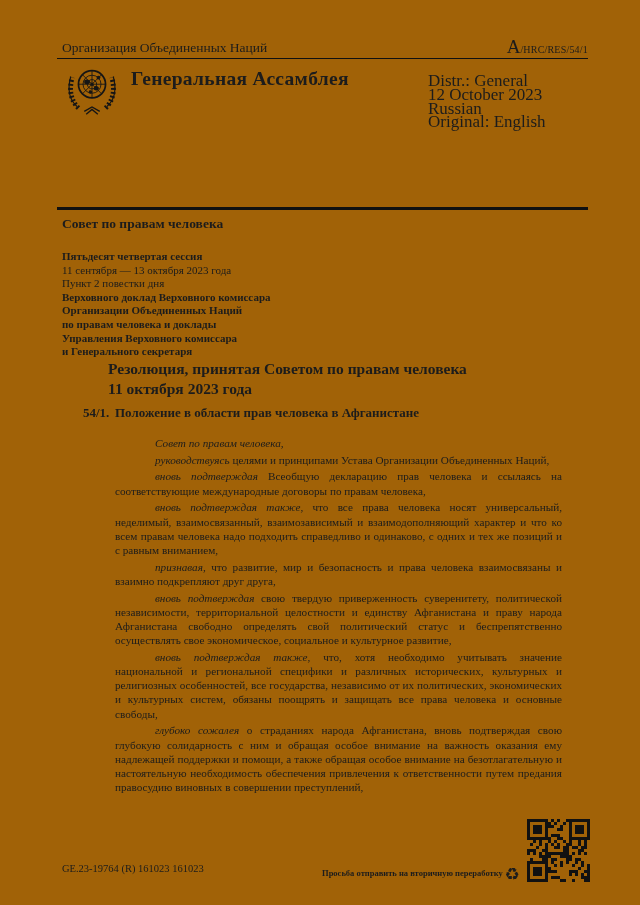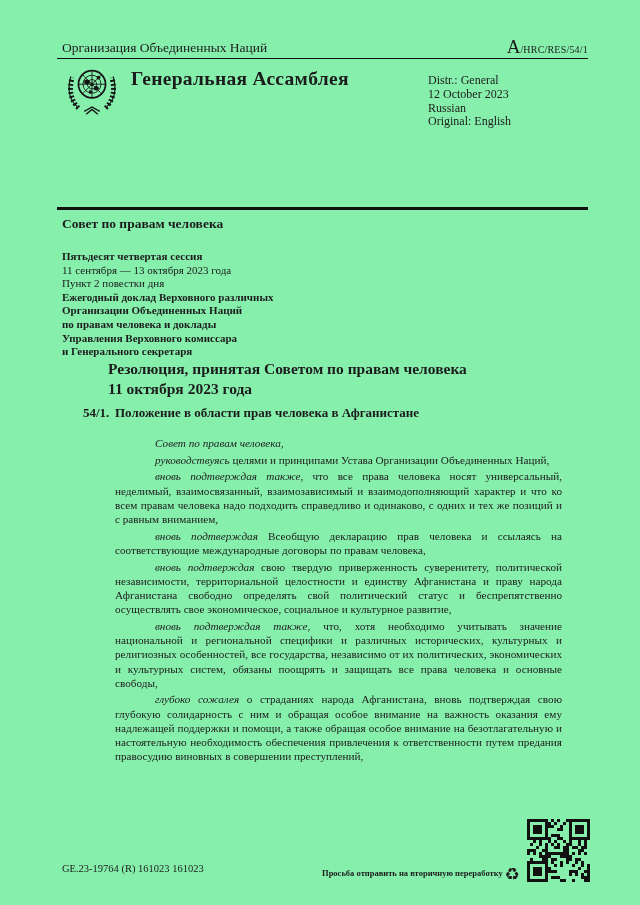--- a/index.html
+++ b/index.html
@@ -1,26 +1,26 @@
 <!DOCTYPE html>
 <html><head>
 <meta charset="utf-8">
 <style>
   html,body{margin:0;padding:0;background:#ffffff;}
-  .page{position:relative;width:640px;height:905px;background:#86efac;overflow:hidden;
+  .page{position:relative;width:640px;height:905px;background:#a16207;overflow:hidden;
         font-family:"Liberation Serif", serif;color:#1c1c1c;}
   
   .org-name{position:absolute;left:62px;top:40px;font-size:13.5px;}
   .doc-symbol{position:absolute;right:52px;top:36px;text-align:right;white-space:nowrap;font-family:Liberation Serif, serif;}
   .doc-symbol .big{font-size:19px;}
   .doc-symbol .small{font-size:10px;letter-spacing:0.2px;}
   .rule-thin{position:absolute;left:57px;top:58px;width:531px;height:0;border-top:1.6px solid #111;}
   .emblem{position:absolute;left:63px;top:63px;width:58px;height:56px;}
   .assembly-title{position:absolute;left:131px;top:68px;font-size:19.5px;font-weight:bold;letter-spacing:0.3px;}
-  .distr{position:absolute;left:428px;top:74px;font-size:12px;line-height:13.8px;}
+  .distr{position:absolute;left:428px;top:74px;font-size:17px;line-height:13.8px;}
   .rule-thick{position:absolute;left:57px;top:207px;width:531px;height:0;border-top:3px solid #111;}
   
   .session{position:absolute;left:62px;top:215px;font-size:11px;line-height:13.6px;}
   .session .council{font-size:13.5px;font-weight:bold;line-height:17px;margin-bottom:18px;}
   .session .b{font-weight:bold;}
   
   .res-title{position:absolute;left:108px;top:359px;font-size:15.5px;font-weight:bold;line-height:19.5px;}
   .res-head{position:absolute;left:83px;top:405px;font-size:13px;font-weight:bold;}
   .res-head .num{display:inline-block;width:32px;}
   
@@ -83,39 +83,40 @@
     <div>Original: English</div>
   </div>
 
   <div class="rule-thick"></div>
 
   <div class="session">
     <div class="council">Совет по правам человека</div>
     <div class="b">Пятьдесят четвертая сессия</div>
     <div>11 сентября — 13 октября 2023 года</div>
     <div>Пункт 2 повестки дня</div>
-    <div class="b">Ежегодный доклад Верховного различных</div>
+    <div class="b">Верховного доклад Верховного комиссара</div>
     <div class="b">Организации Объединенных Наций</div>
     <div class="b">по правам человека и доклады</div>
     <div class="b">Управления Верховного комиссара</div>
     <div class="b">и Генерального секретаря</div>
   </div>
 
   <div class="res-title">
     <div>Резолюция, принятая Советом по правам человека</div>
     <div>11 октября 2023 года</div>
   </div>
 
   <div class="res-head"><span class="num">54/1.</span><span>Положение в области прав человека в Афганистане</span></div>
 
   <div class="body-text">
     <p><span class="ital">Совет по правам человека,</span><span></span></p>
     <p><span class="ital">руководствуясь</span><span> целями и принципами Устава Организации Объединенных Наций,</span></p>
+    <p><span class="ital">вновь подтверждая</span><span> Всеобщую декларацию прав человека и ссылаясь на соответствующие международные договоры по правам человека,</span></p>
     <p><span class="ital">вновь подтверждая также</span><span>, что все права человека носят универсальный, неделимый, взаимосвязанный, взаимозависимый и взаимодополняющий характер и что ко всем правам человека надо подходить справедливо и одинаково, с одних и тех же позиций и с равным вниманием,</span></p>
-    <p><span class="ital">вновь подтверждая</span><span> Всеобщую декларацию прав человека и ссылаясь на соответствующие международные договоры по правам человека,</span></p>
+    <p><span class="ital">признавая</span><span>, что развитие, мир и безопасность и права человека взаимосвязаны и взаимно подкрепляют друг друга,</span></p>
     <p><span class="ital">вновь подтверждая</span><span> свою твердую приверженность суверенитету, политической независимости, территориальной целостности и единству Афганистана и праву народа Афганистана свободно определять свой политический статус и беспрепятственно осуществлять свое экономическое, социальное и культурное развитие,</span></p>
     <p><span class="ital">вновь подтверждая также</span><span>, что, хотя необходимо учитывать значение национальной и региональной специфики и различных исторических, культурных и религиозных особенностей, все государства, независимо от их политических, экономических и культурных систем, обязаны поощрять и защищать все права человека и основные свободы,</span></p>
     <p><span class="ital">глубоко сожалея</span><span> о страданиях народа Афганистана, вновь подтверждая свою глубокую солидарность с ним и обращая особое внимание на важность оказания ему надлежащей поддержки и помощи, а также обращая особое внимание на безотлагательную и настоятельную необходимость обеспечения привлечения к ответственности путем предания правосудию виновных в совершении преступлений,</span></p>
   </div>
 
   <div class="ge-number">GE.23-19764 (R)  161023  161023</div>
   <div class="recycle-line"><span>Просьба отправить на вторичную переработку</span><span class="recycle-glyph">♻</span></div>
 
   <div class="qr">
     <svg id="qr-svg" viewBox="0 0 21 21" width="63" height="63" xmlns="http://www.w3.org/2000/svg" shape-rendering="crispEdges">

